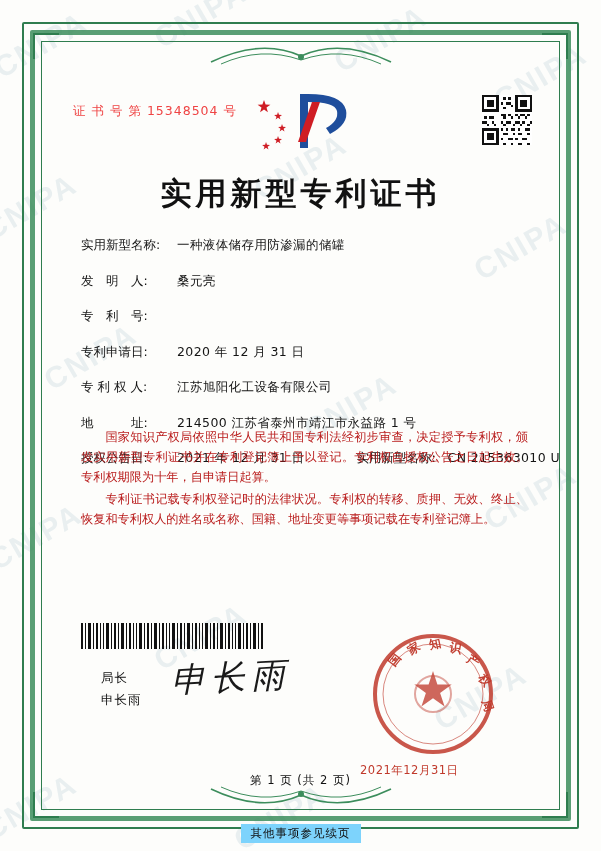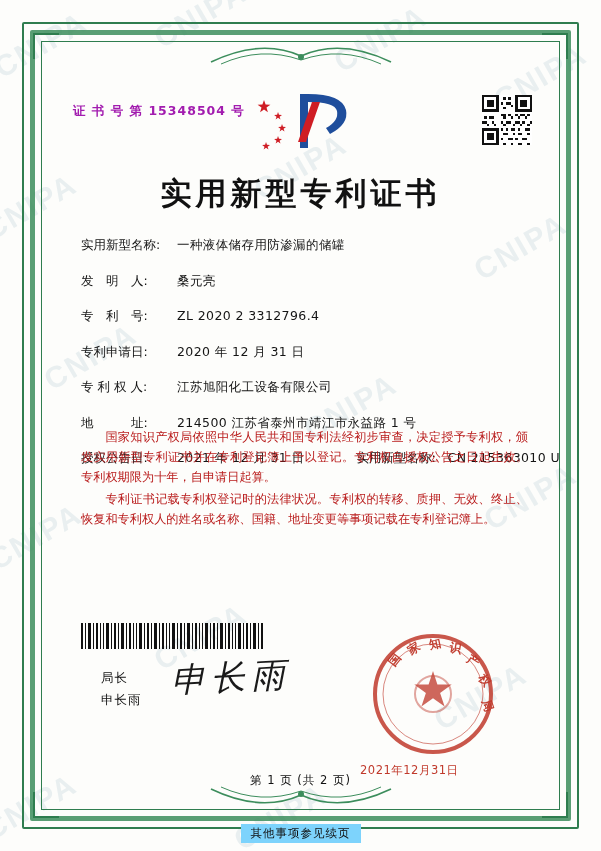--- a/index.html
+++ b/index.html
@@ -72,23 +72,22 @@
 
   .content {
     position: absolute;
     left: 55px; right: 55px; top: 55px; bottom: 55px;
   }
 
   .cert-no {
     position: absolute;
     left: 18px; top: 48px;
     font-size: 12.5px;
-    color: #a21caf;
+    color: #ef4444;
     letter-spacing: 1px;
-    font-weight: bold;
   }
 
   .qr {
     position: absolute;
     right: 14px; top: 40px;
     width: 50px; height: 50px;
   }
 
   .logo {
     position: absolute;
@@ -331,21 +330,20 @@
       <div class="frow">
         <div class="flabel">实用新型名称:</div>
         <div class="fvalue">一种液体储存用防渗漏的储罐</div>
       </div>
       <div class="frow">
         <div class="flabel">发　明　人:</div>
         <div class="fvalue">桑元亮</div>
       </div>
       <div class="frow">
         <div class="flabel">专　利　号:</div>
-        <div class="fvalue">ZL 2020 2 3312796.4</div>
       </div>
       <div class="frow">
         <div class="flabel">专利申请日:</div>
         <div class="fvalue">2020 年 12 月 31 日</div>
       </div>
       <div class="frow">
         <div class="flabel">专 利 权 人:</div>
         <div class="fvalue">江苏旭阳化工设备有限公司</div>
       </div>
       <div class="frow">

